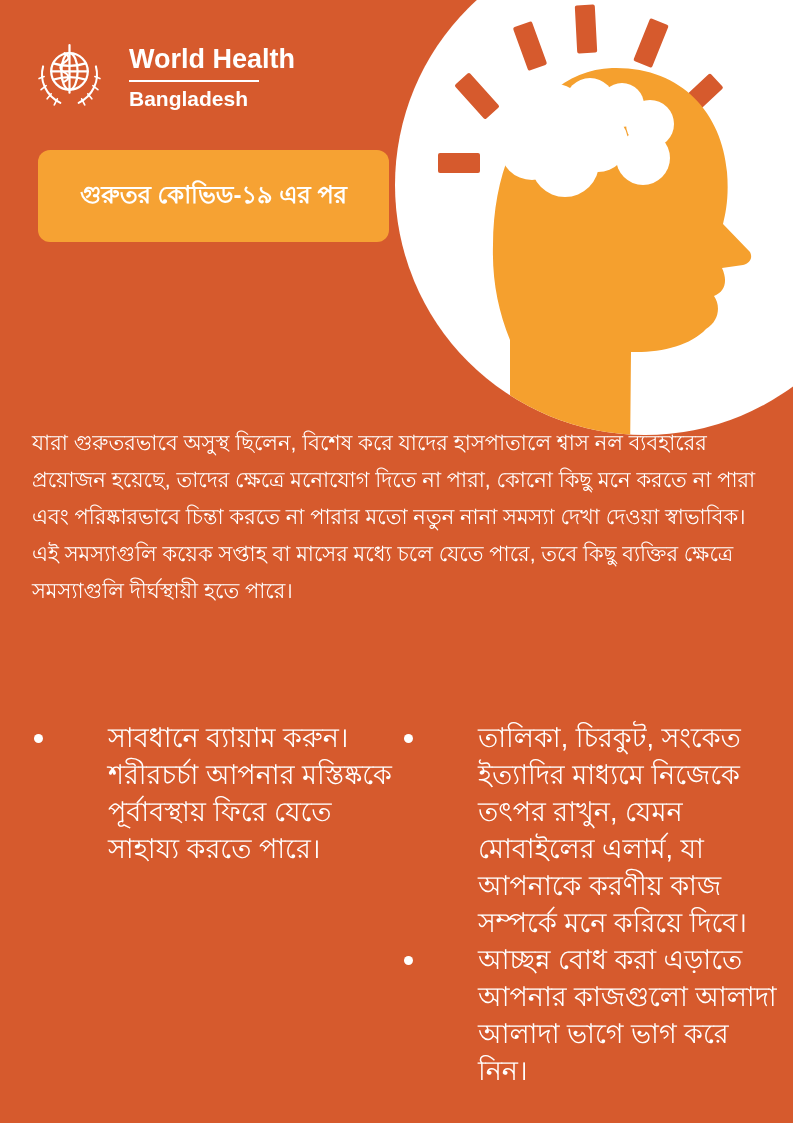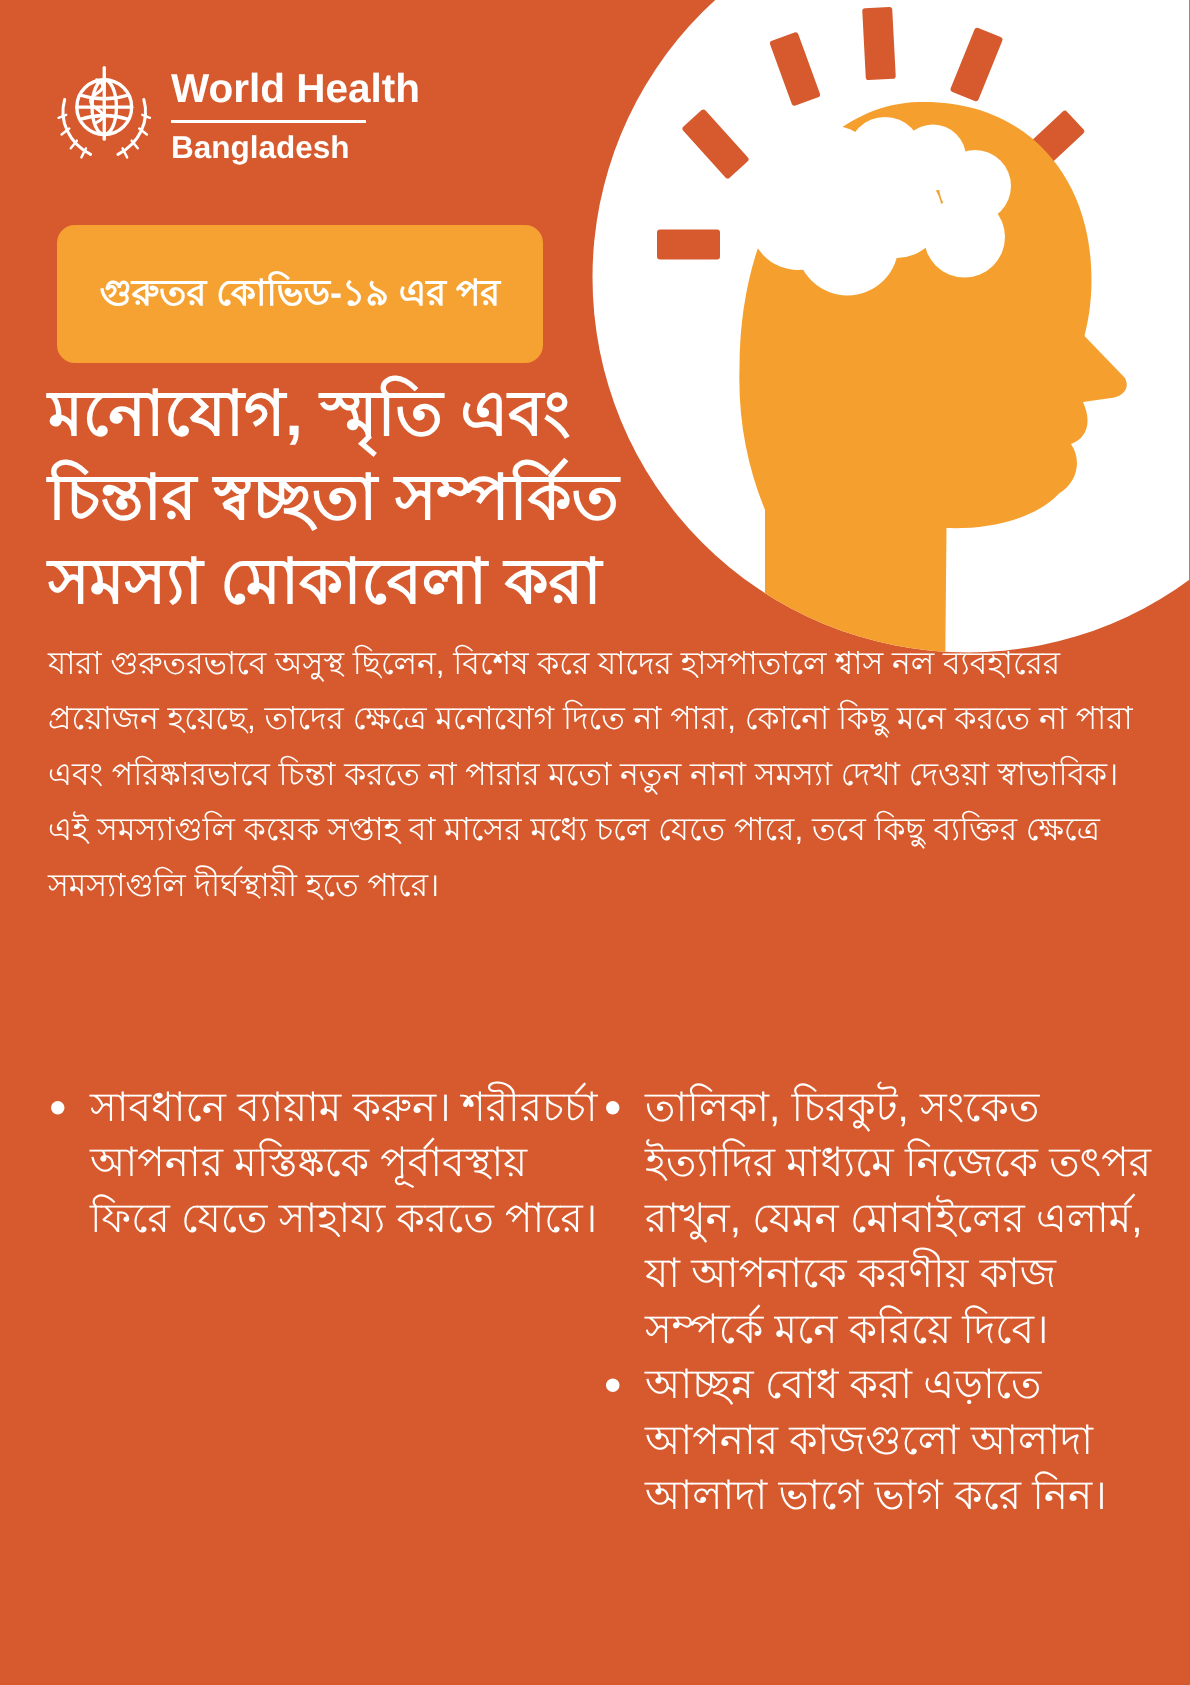--- a/index.html
+++ b/index.html
@@ -18,30 +18,30 @@
     font-family:"Liberation Sans", sans-serif;
     color:#fff;
     margin:0 auto;
   }
   .illustration{position:absolute;left:350px;top:0;width:443px;height:445px;}
   .fill-white{fill:#fff;}
   .fill-bg{fill:var(--bg);}
   .fill-head{fill:var(--head);}
 
   
-  .logo{position:absolute;left:36px;top:42px;display:flex;gap:11px;align-items:flex-start;}
+  .logo{position:absolute;left:36px;top:42px;display:flex;gap:26px;align-items:flex-start;}
   .emblem{width:67px;height:67px;flex:none;}
   .logo-text{padding-top:3px;}
   .org-line{font-size:27px;font-weight:bold;line-height:28px;letter-spacing:0;}
   .logo-rule{width:130px;height:2px;background:#fff;margin:7px 0 6px;}
   .country{font-size:21px;font-weight:bold;line-height:22px;}
 
   
   .badge{
-    position:absolute;left:38px;top:150px;width:324px;height:92px;
+    position:absolute;left:38px;top:150px;width:351px;height:92px;
     background:var(--amber);border-radius:12px;
     display:flex;flex-direction:column;justify-content:center;align-items:center;
     gap:10px;font-size:24px;font-weight:bold;text-align:center;
   }
 
   
   .title{
     position:absolute;left:32px;top:248px;width:440px;margin:0;
     font-size:42px;line-height:56px;font-weight:bold;white-space:pre-line;
   }
@@ -49,21 +49,21 @@
   
   .intro{position:absolute;left:32px;top:424px;width:740px;font-size:21px;line-height:37px;}
   .intro p{margin:0 0 12px;}
 
   
   .tips{position:absolute;left:32px;top:720px;width:748px;display:flex;font-size:27px;line-height:37px;}
   .tip-col{width:370px;flex:none;}
   .tip-col + .tip-col{width:378px;}
   .tip{display:flex;margin:0 0 0 0;}
   .tip .dot{flex:none;width:9px;height:9px;border-radius:50%;background:#fff;margin:14px 17px 0 2px;}
-  .tip .tip-text{flex:1;}
+  .tip .tip-text{flex:1;margin-left:48px;}
 
   
   .footer-note{
     position:absolute;left:30px;top:1028px;width:727px;height:62px;
     background:var(--amber);border-radius:16px;
     display:flex;align-items:center;justify-content:center;
     text-align:center;font-size:22px;line-height:30px;font-weight:bold;
     padding:0 26px;box-sizing:border-box;
   }
 </style>
@@ -125,23 +125,20 @@
       <div class="org-line">World Health</div>
       <div class="logo-rule"></div>
       <div class="country">Bangladesh</div>
     </div>
   </div>
 
   <div class="badge">
     <div>গুরুতর কোভিড-১৯ এর পর</div>
   </div>
 
-  <h1 class="title">মনোযোগ, স্মৃতি এবং
-চিন্তার স্বচ্ছতা সম্পর্কিত
-সমস্যা মোকাবেলা করা</h1>
 
   <div class="intro">
     <p>যারা গুরুতরভাবে অসুস্থ ছিলেন, বিশেষ করে যাদের হাসপাতালে শ্বাস নল ব্যবহারের প্রয়োজন হয়েছে, তাদের ক্ষেত্রে মনোযোগ দিতে না পারা, কোনো কিছু মনে করতে না পারা এবং পরিষ্কারভাবে চিন্তা করতে না পারার মতো নতুন নানা সমস্যা দেখা দেওয়া স্বাভাবিক। এই সমস্যাগুলি কয়েক সপ্তাহ বা মাসের মধ্যে চলে যেতে পারে, তবে কিছু ব্যক্তির ক্ষেত্রে সমস্যাগুলি দীর্ঘস্থায়ী হতে পারে।</p>
   </div>
 
   <div class="tips">
     <div class="tip-col">
       <div class="tip">
         <span class="dot"></span>
         <span class="tip-text">সাবধানে ব্যায়াম করুন। শরীরচর্চা আপনার মস্তিষ্ককে পূর্বাবস্থায় ফিরে যেতে সাহায্য করতে পারে।</span>

